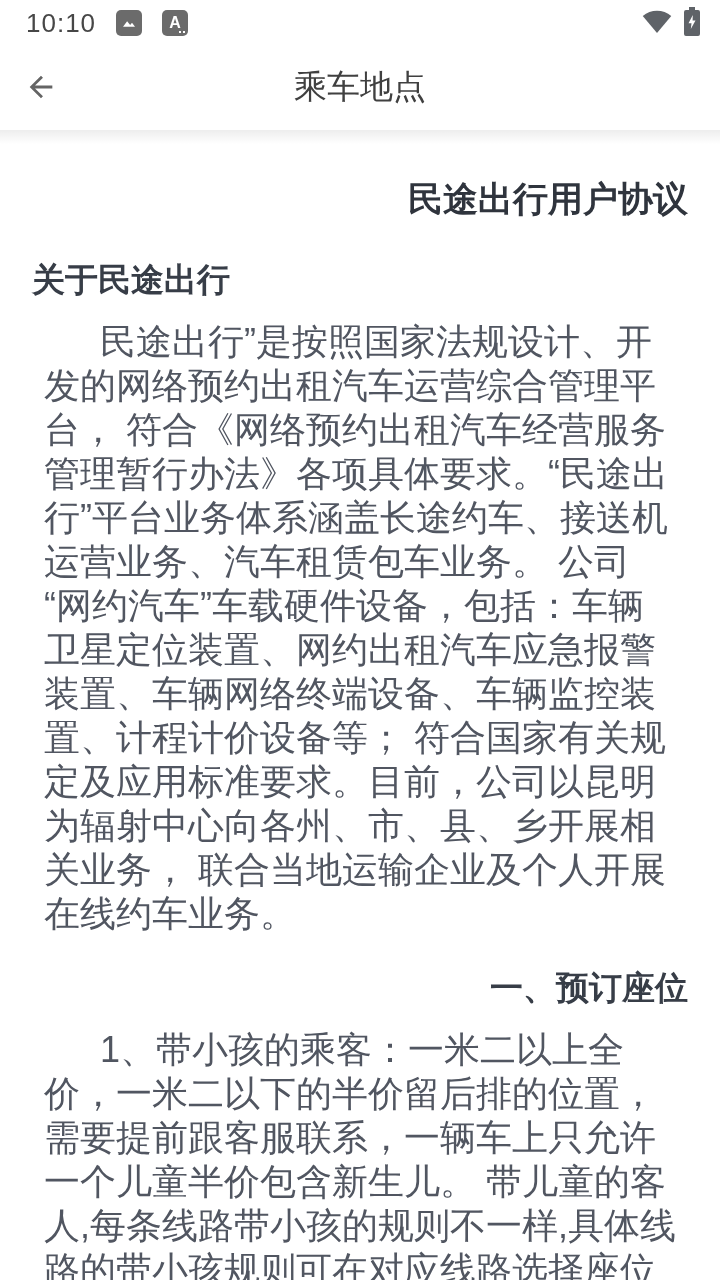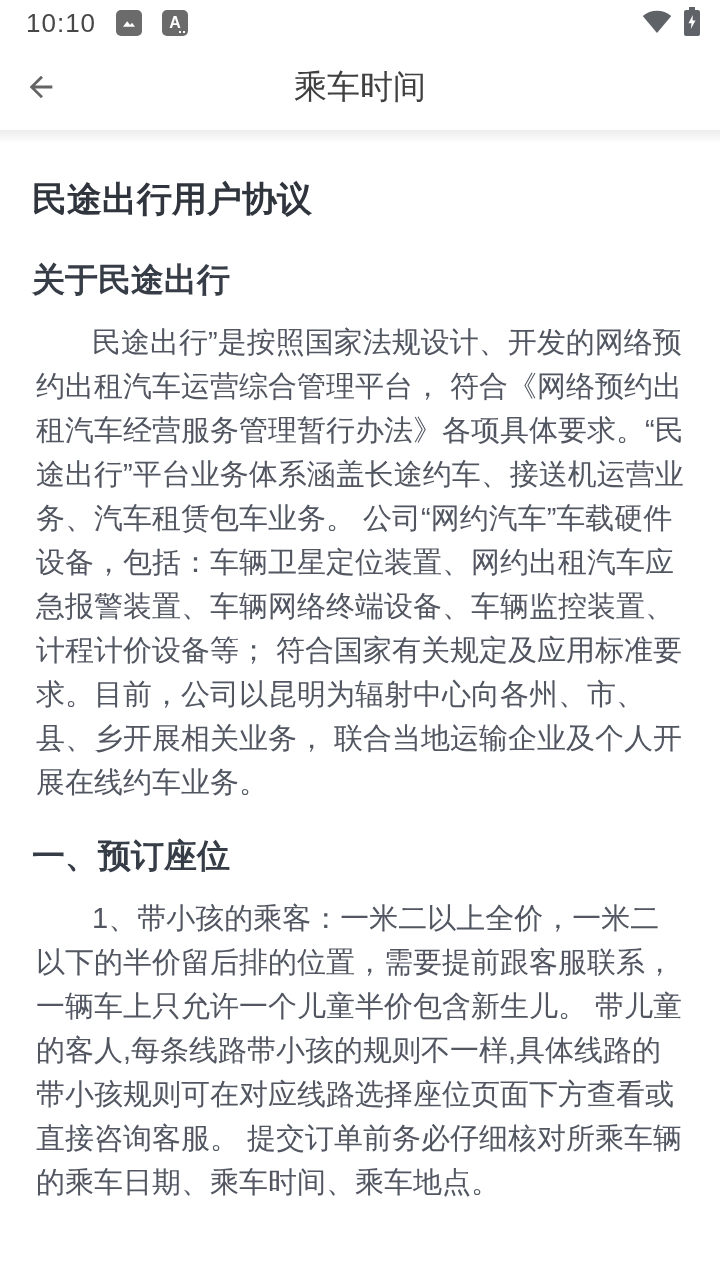--- a/index.html
+++ b/index.html
@@ -48,35 +48,35 @@
   }
   .appbar::after {
     content: ""; position: absolute; left: 0; top: 100%; right: 0; height: 14px;
     background: linear-gradient(to bottom, rgba(0,0,0,0.07), rgba(0,0,0,0));
     pointer-events: none;
   }
 
   
   .content { padding: 0 32px; }
   .doc-title {
-    text-align: left;
+    text-align: right;
     font-size: 35px; font-weight: 700; color: #2f343d;
     line-height: 42px;
     margin: 48px 0 0 0;
   }
   .section-heading {
     font-size: 33px; font-weight: 700; color: #373d47;
     line-height: 40px;
     margin: 40px 0 20px 0;
   }
-  .section-heading.tight { margin-top: 32px; }
+  .section-heading.tight { margin-top: 32px; text-align: right; }
   .content p {
-    font-size: 29px; line-height: 44px;
+    font-size: 36px; line-height: 44px;
     color: #515661;
-    margin: 4px;
+    margin: 12px;
     word-break: break-all;
   }
   .content p.indent { text-indent: 56px; }
 </style>
 </head>
 <body>
 
 <div class="screen">
 
   <div class="status-bar">
@@ -111,21 +111,21 @@
   </div>
 
   <header class="appbar">
     <button class="back-btn">
       <span>
         <svg width="34" height="34" viewBox="0 0 24 24">
           <path d="M20 11 H7.8 l5.6 -5.6 L12 4 l-8 8 8 8 1.4 -1.4 L7.8 13 H20 Z" fill="#646464"></path>
         </svg>
       </span>
     </button>
-    <h1 class="appbar-title">乘车时间</h1>
+    <h1 class="appbar-title">乘车地点</h1>
   </header>
 
   <main class="content">
     <h2 class="doc-title">民途出行用户协议</h2>
 
     <section>
       <h3 class="section-heading">关于民途出行</h3>
       <p class="indent">民途出行”是按照国家法规设计、开发的网络预约出租汽车运营综合管理平台， 符合《网络预约出租汽车经营服务管理暂行办法》各项具体要求。“民途出行”平台业务体系涵盖长途约车、接送机运营业务、汽车租赁包车业务。 公司“网约汽车”车载硬件设备，包括：车辆卫星定位装置、网约出租汽车应急报警装置、车辆网络终端设备、车辆监控装置、计程计价设备等； 符合国家有关规定及应用标准要求。目前，公司以昆明为辐射中心向各州、市、县、乡开展相关业务， 联合当地运输企业及个人开展在线约车业务。</p>
     </section>
 

